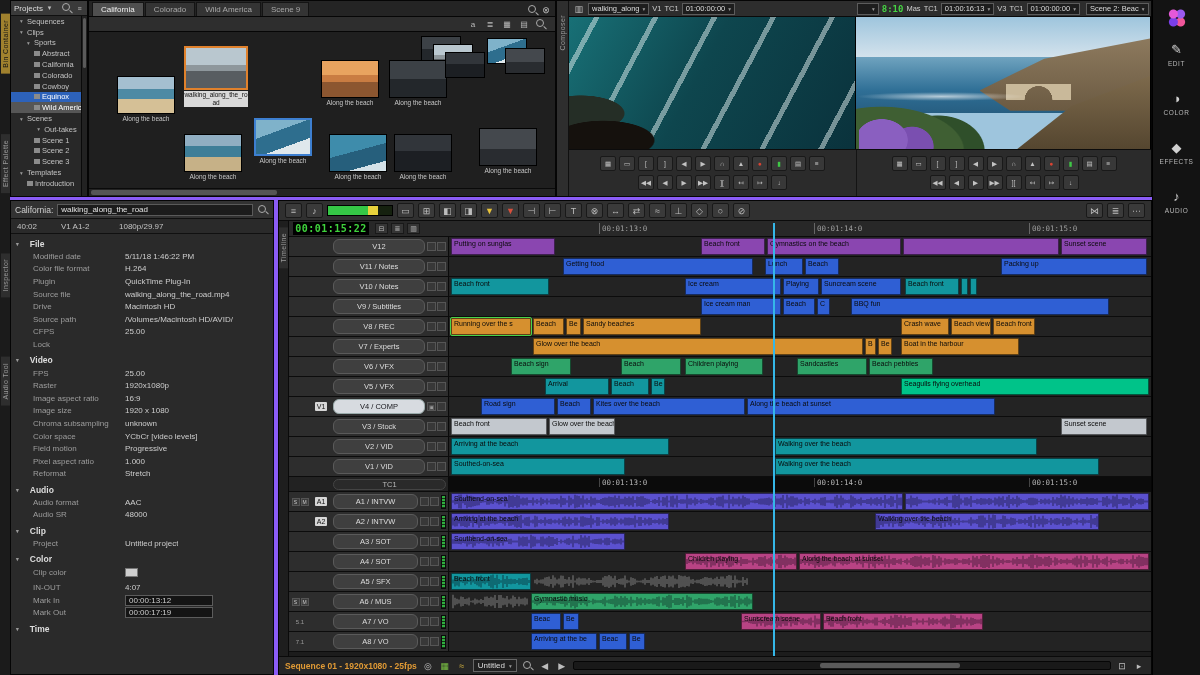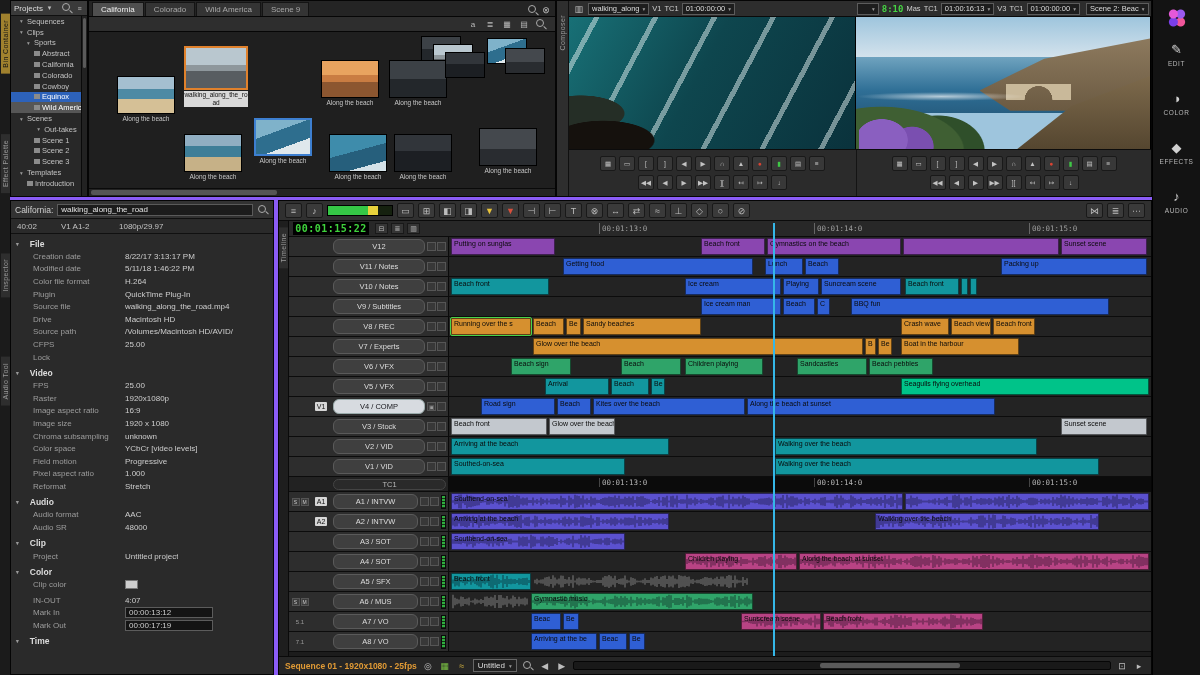--- a/index.html
+++ b/index.html
@@ -438,24 +438,20 @@
         <div class="sumv">V1 A1-2</div>
         <div class="sumv">1080p/29.97</div>
       </div>
     <div id="isections">
         <div class="isect">
           <div class="isect-h">
             <div class="car">▾</div>
             <div class="stitle">File</div>
           </div>
           <div class="irow">
-            <div class="il">Creation date</div>
-            <div class="iv">8/22/17   3:13:17 PM</div>
-          </div>
-          <div class="irow">
             <div class="il">Modified date</div>
             <div class="iv">5/11/18   1:46:22 PM</div>
           </div>
           <div class="irow">
             <div class="il">Color file format</div>
             <div class="iv">H.264</div>
           </div>
           <div class="irow">
             <div class="il">Plugin</div>
             <div class="iv">QuickTime Plug-In</div>

